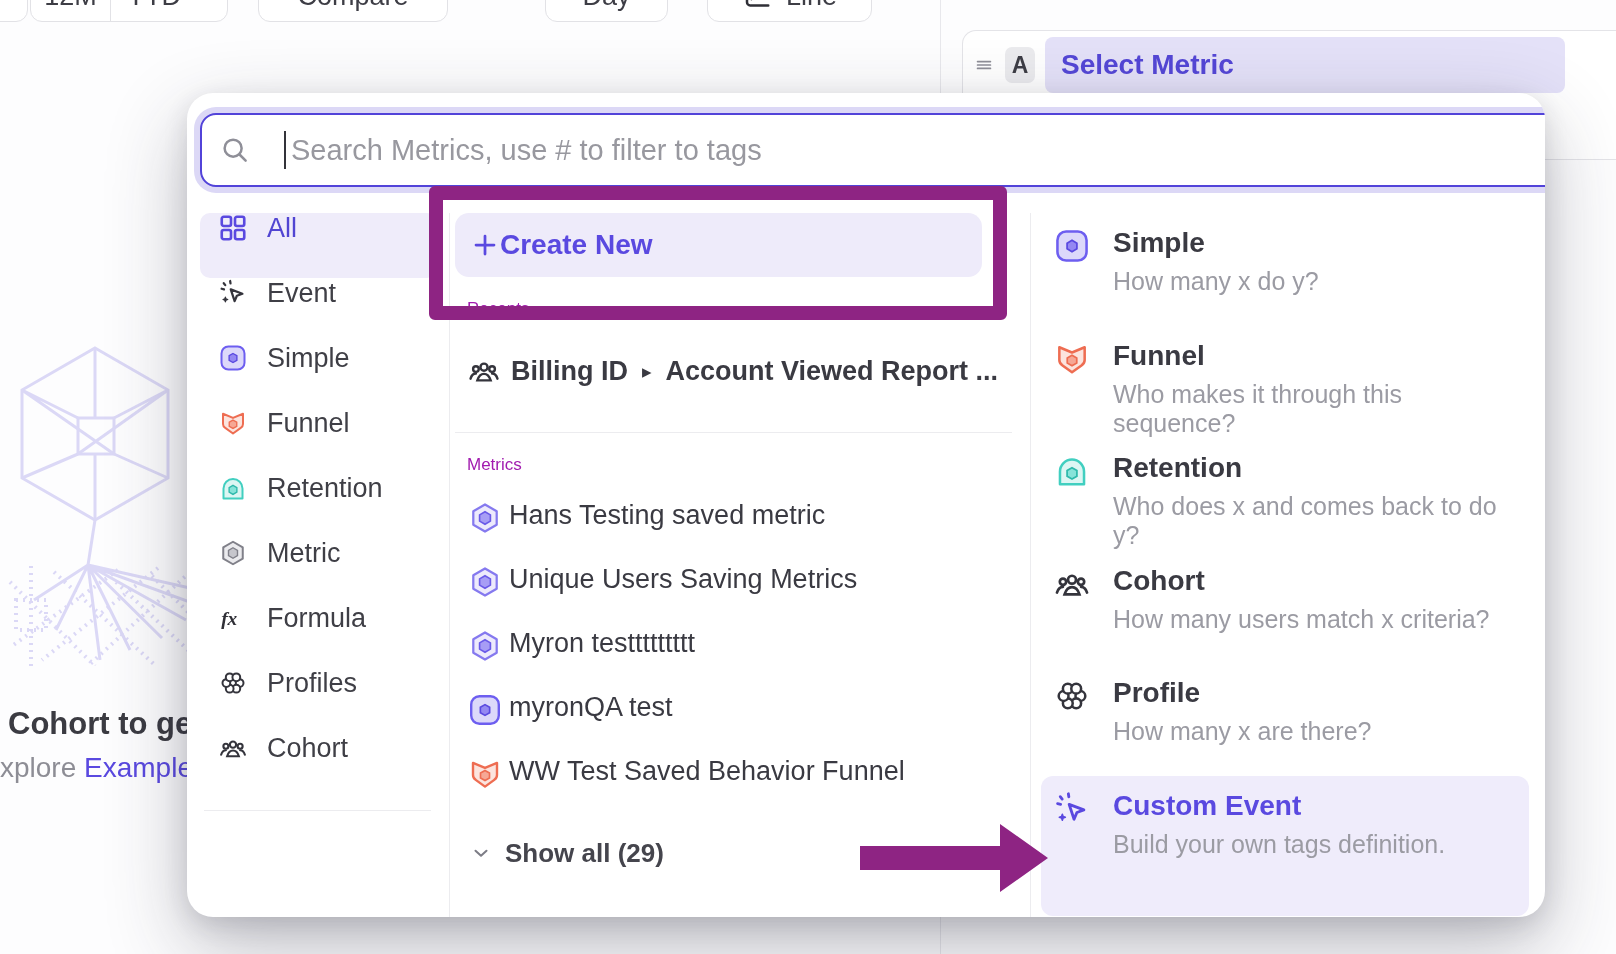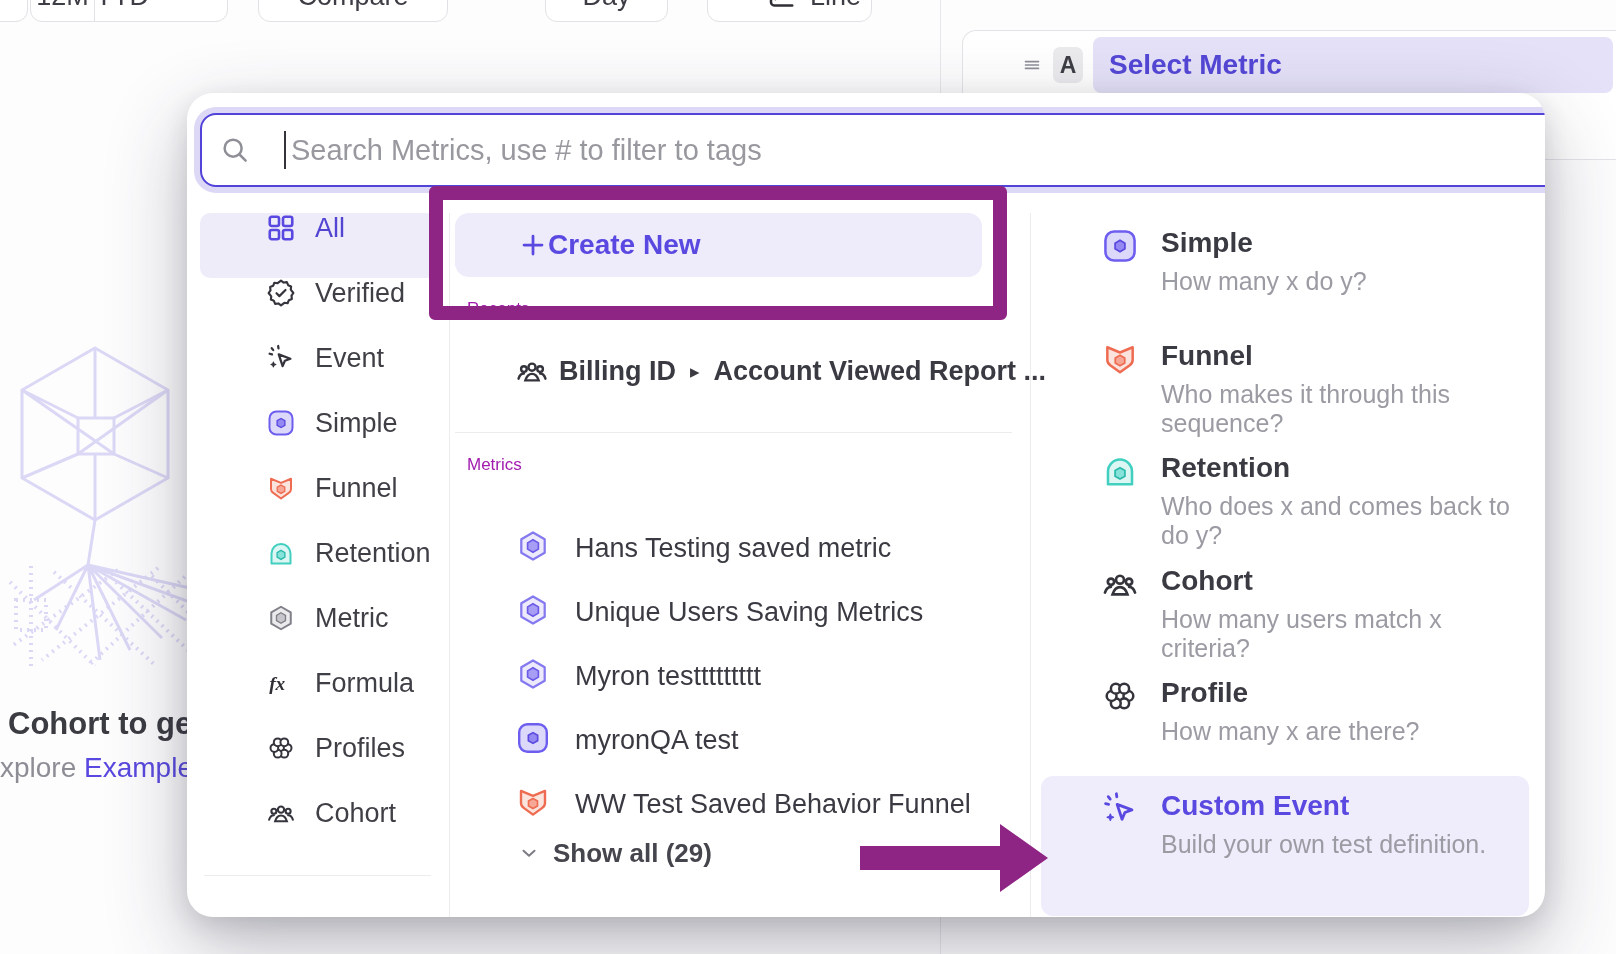--- a/index.html
+++ b/index.html
@@ -58,38 +58,38 @@
   .create-new { position:absolute; top:0; left:0; width:527px; height:64px; background:#eeebfa; border-radius:14px;
                 display:flex; align-items:center; padding-left:15px; font-size:28px; font-weight:600; color:#5a49e0; }
   .sec-label { position:absolute; left:12px; font-size:17px; font-weight:500; color:#a21caf; }
   .recents-label { top:86px; }
   .metrics-label { top:242px; }
   .recent-row { position:absolute; top:132px; left:0; width:100%; height:52px; display:flex; align-items:center;
                 gap:10px; padding-left:12px; font-size:27px; font-weight:600; color:#3a3a42; white-space:nowrap; }
   .recent-row .sep { font-size:19px; margin:0 4px; }
   .mid-divider { position:absolute; top:219px; left:0; width:557px; height:1px; background:#ececef; }
   .metrics-list { position:absolute; top:287px; left:0; width:100%; }
-  .metric-row { height:64px; display:flex; align-items:flex-end; gap:24px; padding-left:12px;
+  .metric-row { height:64px; display:flex; align-items:flex-start; gap:6px; padding-left:12px;
                 font-size:27px; font-weight:500; color:#3a3a42; }
   .show-all { position:absolute; top:618px; left:15px; height:44px; display:flex; align-items:center; gap:13px;
               font-size:26px; font-weight:600; color:#45454d; }
 
   .col-right { position:absolute; left:843px; top:120px; width:515px; height:704px; border-left:1px solid #ececef;
                display:flex; flex-direction:column; padding-top:0; }
   .type-row { position:relative; height:112.5px; margin:0 16px 0 10px; padding:14px 0 0 12px; display:flex; gap:22px; }
   .type-row.highlighted { height:140px; background:#efecfb; border-radius:12px; }
   .type-title { font-size:28px; font-weight:600; color:#3a3a42; }
   .type-row.highlighted .type-title { color:#5a49e0; }
   .type-desc { font-size:25px; color:#9b9ba3; margin-top:8px; }
 
   
   .anno-box { left:429px; top:186px; width:578px; height:134px; border:14px solid #8e2483; border-radius:6px; z-index:30; }
   .anno-arrow { left:860px; top:818px; width:190px; height:80px; z-index:30; }
 
-  .icon { display:inline-block; flex:none;margin-left:48px; }
+  .icon { display:inline-block; flex:none; }
   .icon svg { width:100%; height:100%; display:block; }
   .i22 { width:22px; height:22px; }
   .i30 { width:30px; height:30px; }
   .i34 { width:34px; height:34px; }
   .i36 { width:36px; height:36px; }
   .i38 { width:38px; height:38px; }
 </style>
 </head>
 <body>
 
@@ -187,31 +187,20 @@
               <rect x="3" y="13.6" width="7.4" height="7.4" rx="1.6"></rect>
               <rect x="13.6" y="13.6" width="7.4" height="7.4" rx="1.6"></rect>
             </g>
           </svg>
         </span>
         <span>All</span>
       </div>
       <div class="side-item">
         <span class="icon i30">
           <svg viewBox="0 0 24 24" fill="none">
-            <g stroke="#34343c" stroke-width="1.7" stroke-linejoin="round" stroke-linecap="round">
-              <path d="M12 2.1l2.1 1.55 2.6-.33 1 2.42 2.4 1-.3 2.61L21.9 12l-1.5 2.15.3 2.61-2.4 1-1 2.42-2.6-.33L12 21.9l-2.1-1.55-2.6.33-1-2.42-2.4-1 .3-2.61L2.1 12l1.5-2.15-.3-2.61 2.4-1 1-2.42 2.6.33z"></path>
-              <path d="M8.4 12.2l2.3 2.3 4.9-4.9"></path>
-            </g>
-          </svg>
-        </span>
-        <span>Verified</span>
-      </div>
-      <div class="side-item">
-        <span class="icon i30">
-          <svg viewBox="0 0 24 24" fill="none">
             <g stroke="#34343c" stroke-width="1.8" stroke-linecap="round" stroke-linejoin="round">
               <path d="M10.2 9.1l9.3 3.5-4.4 1.6-1.8 4.3z"></path>
               <path d="M4.6 4.2l1.2 1.5M9.7 2.4l.3 1.9M2.9 8.6l1.9.5"></path>
               <path d="M5.9 15.3l.5 1.4 1.4.5-1.4.5-.5 1.4-.5-1.4-1.4-.5 1.4-.5z" fill="#34343c" stroke-width="1"></path>
             </g>
           </svg>
         </span>
         <span>Event</span>
       </div>
       <div class="side-item">
@@ -457,21 +446,21 @@
           <svg viewBox="0 0 24 24" fill="none">
             <g stroke="#5a49e0" stroke-width="1.8" stroke-linecap="round" stroke-linejoin="round">
               <path d="M10.2 9.1l9.3 3.5-4.4 1.6-1.8 4.3z"></path>
               <path d="M4.6 4.2l1.2 1.5M9.7 2.4l.3 1.9M2.9 8.6l1.9.5"></path>
               <path d="M5.9 15.3l.5 1.4 1.4.5-1.4.5-.5 1.4-.5-1.4-1.4-.5 1.4-.5z" fill="#5a49e0" stroke-width="1"></path>
             </g>
           </svg>
         </span>
         <div>
           <div class="type-title">Custom Event</div>
-          <div class="type-desc">Build your own test definition.</div>
+          <div class="type-desc">Build your own tags definition.</div>
         </div>
       </div>
   </div>
 
 </div>
 
 <div class="abs anno-box"></div>
 <svg class="abs anno-arrow" viewBox="0 0 190 80">
   <polygon points="0,28 140,28 140,6 188,40 140,74 140,52 0,52" fill="#8e2483"></polygon>
 </svg>

